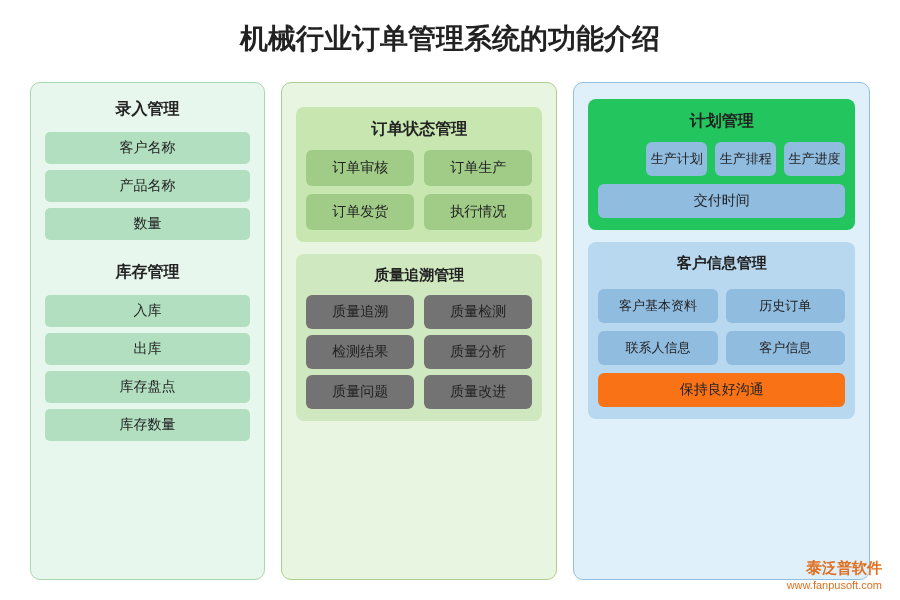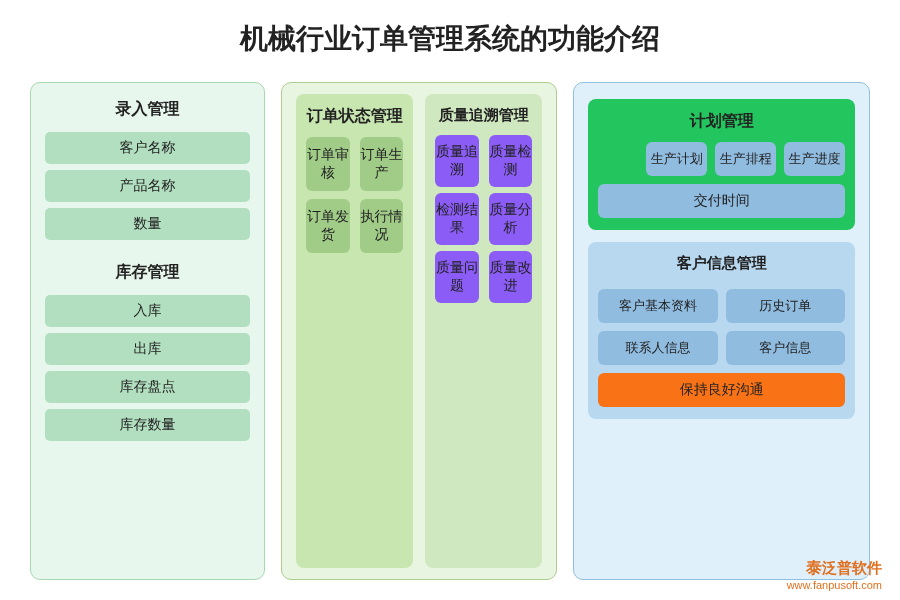--- a/index.html
+++ b/index.html
@@ -63,22 +63,23 @@
     }
     .col-left .spacer {
       height: 10px;
     }
     
     .col-mid {
       flex: 1.2;
       background: #e8f5e0;
       border: 1.5px solid #b0cc90;
       border-radius: 10px;
-      padding: 11px 14px;
-      display: flex;
+      padding: 24px 14px;
+      display: flex;
+      flex-direction: column;
       gap: 12px;
     }
     .col-mid .section-title {
       text-align: center;
       font-weight: bold;
       font-size: 16px;
       color: #222;
       margin-bottom: 2px;
     }
     .order-status-section {
@@ -117,21 +118,21 @@
       font-size: 15px;
       color: #222;
       margin-bottom: 4px;
     }
     .quality-section .btn-row {
       display: flex;
       gap: 10px;
     }
     .quality-section .btn-row .qb {
       flex: 1;
-      background: #8b5cf6;
+      background: #737373;
       border: none;
       border-radius: 6px;
       padding: 8px 0;
       text-align: center;
       font-size: 14px;
       color: #222;
     }
     
     .col-right {
       flex: 1.3;

